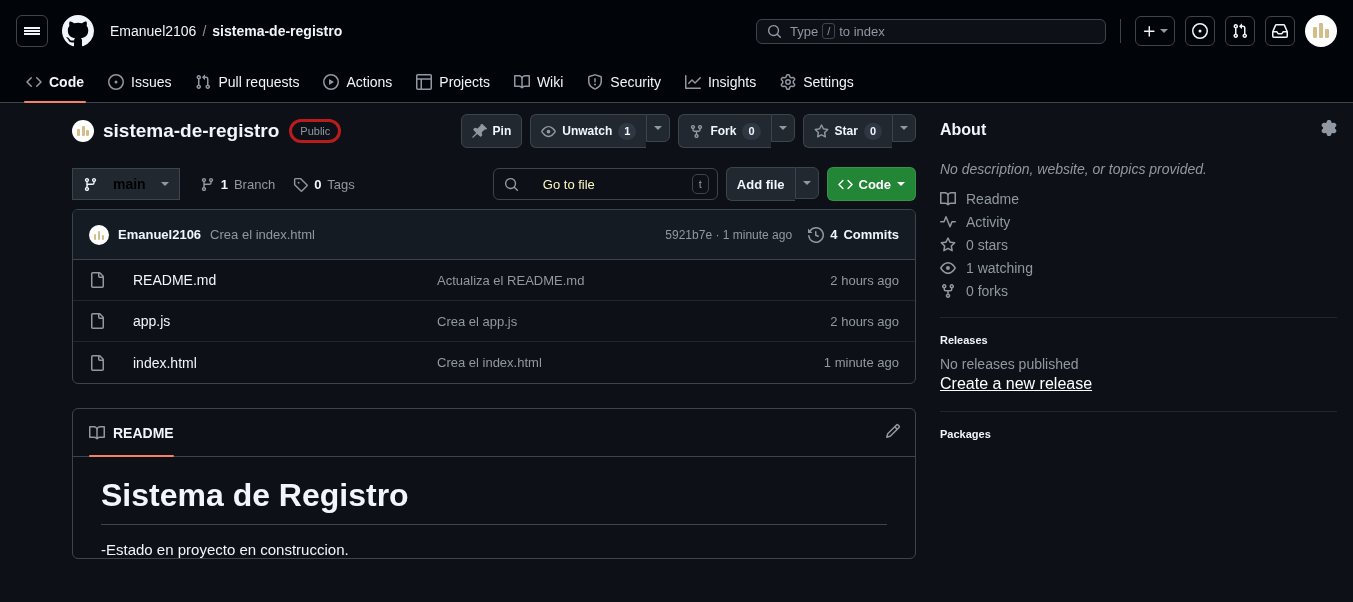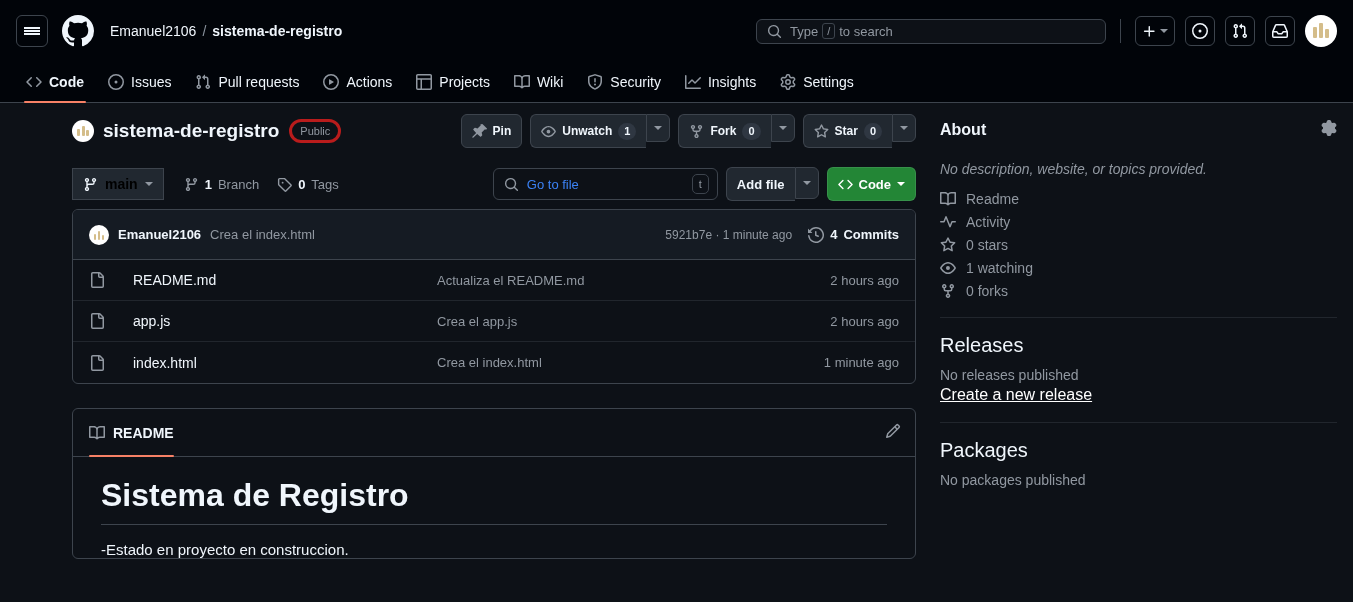--- a/index.html
+++ b/index.html
@@ -200,21 +200,21 @@
   .branch-row {
     display: flex; align-items: center;
     height: 50px;
     position: relative;
   }
   .branch-btn {
     height: 32px;
     background: #212830;
     border: 1px solid #3d444d;
     border-radius: 0;
-    display: flex; align-items: center; gap: 7px;
+    display: flex; align-items: center; gap: 15px;
     padding: 4px 10px;
     font-size: 14px; font-weight: 600;
     cursor: pointer;
   }
   .branch-meta { display: flex; align-items: center; gap: 18px; margin-left: 20px; font-size: 13px; color: #9198a1; }
   .branch-meta .item { display: flex; align-items: center; gap: 6px; cursor: pointer; }
   .branch-meta b { color: #f0f6fc; font-weight: 600; }
 
   .branch-right {
     position: absolute; right: 0; top: 50%; transform: translateY(-50%);
@@ -223,21 +223,21 @@
   .gotofile {
     width: 225px; height: 32px;
     border: 1px solid #3d444d;
     border-radius: 6px;
     background: #0d1117;
     display: flex; align-items: center;
     padding: 0 8px 0 10px;
     gap: 8px;
     cursor: text;
   }
-  .gotofile .ph { flex: 1 1 auto; font-size: 13px; color: #3b82f6; }
+  .gotofile .ph { flex: 1 1 auto; font-size: 13px; color: #fef9c3; margin-left: 16px; }
   .tkey {
     border: 1px solid #3d444d; border-radius: 5px;
     font-size: 11px; color: #9198a1;
     padding: 1px 6px; line-height: 16px;
   }
   .btn-lg { height: 32px; font-size: 13px; }
   .btn-green {
     background: #238636;
     border: 1px solid rgba(240,246,252,0.1);
     color: #fff;
@@ -325,21 +325,21 @@
 
   
   .side-title-row { display: flex; align-items: center; height: 38px; }
   .side-title { font-size: 16px; font-weight: 700; color: #f0f6fc; }
   .side-gear { margin-left: auto; cursor: pointer; }
   .side-desc { font-size: 14px; font-style: italic; color: #9198a1; margin-top: 12px; }
   .side-links { margin-top: 14px; display: flex; flex-direction: column; gap: 7px; }
   .side-link { display: flex; align-items: center; gap: 10px; font-size: 14px; color: #9198a1; cursor: pointer; }
   .side-hr { height: 1px; background: #21262d; margin: 18px 0 0; }
   .side-section { margin-top: 16px; }
-  .side-section h3 { font-size: 20px; font-weight: 400; color: #f0f6fc; }
+  .side-section h3 { font-size: 11px; font-weight: 700; color: #f0f6fc; }
   .side-muted { font-size: 14px; color: #9198a1; margin-top: 10px; }
   .side-a { font-size: 16px; color: #ffffff; text-decoration: underline; display: inline-block; margin-top: 3px; cursor: pointer; }
 </style>
 </head>
 <body>
 
 <div class="gh-header">
   <div class="hamburger-btn">
     <span>
         <span class="bar"></span>
@@ -359,21 +359,21 @@
   </div>
 
   <div class="header-right">
     <div class="search-box">
       <svg width="15" height="15" viewBox="0 0 16 16" fill="#9198a1">
           <path d="M10.68 11.74a6 6 0 0 1-7.922-8.982 6 6 0 0 1 8.982 7.922l3.04 3.04a.749.749 0 0 1-.326 1.275.749.749 0 0 1-.734-.215ZM11.5 7a4.499 4.499 0 1 0-8.997 0A4.499 4.499 0 0 0 11.5 7Z"></path>
         </svg>
       <span class="ph">
         <span>Type</span>
         <span class="slash-key">/</span>
-        <span>to search</span>
+        <span>to index</span>
       </span>
     </div>
     <div class="hdr-divider"></div>
     <div class="icon-btn">
       <svg width="15" height="15" viewBox="0 0 16 16" fill="#f0f6fc">
           <path d="M7.75 2a.75.75 0 0 1 .75.75V7h4.25a.75.75 0 0 1 0 1.5H8.5v4.25a.75.75 0 0 1-1.5 0V8.5H2.75a.75.75 0 0 1 0-1.5H7V2.75A.75.75 0 0 1 7.75 2Z"></path>
         </svg>
       <span class="caret"></span>
     </div>
     <div class="icon-btn">
@@ -694,16 +694,15 @@
     <div class="side-hr"></div>
     <div class="side-section">
       <h3>Releases</h3>
       <div class="side-muted">No releases published</div>
       <a class="side-a">Create a new release</a>
     </div>
 
     <div class="side-hr"></div>
     <div class="side-section">
       <h3>Packages</h3>
-      <div class="side-muted">No packages published</div>
     </div>
   </div>
 </div>
 
 </body></html>

